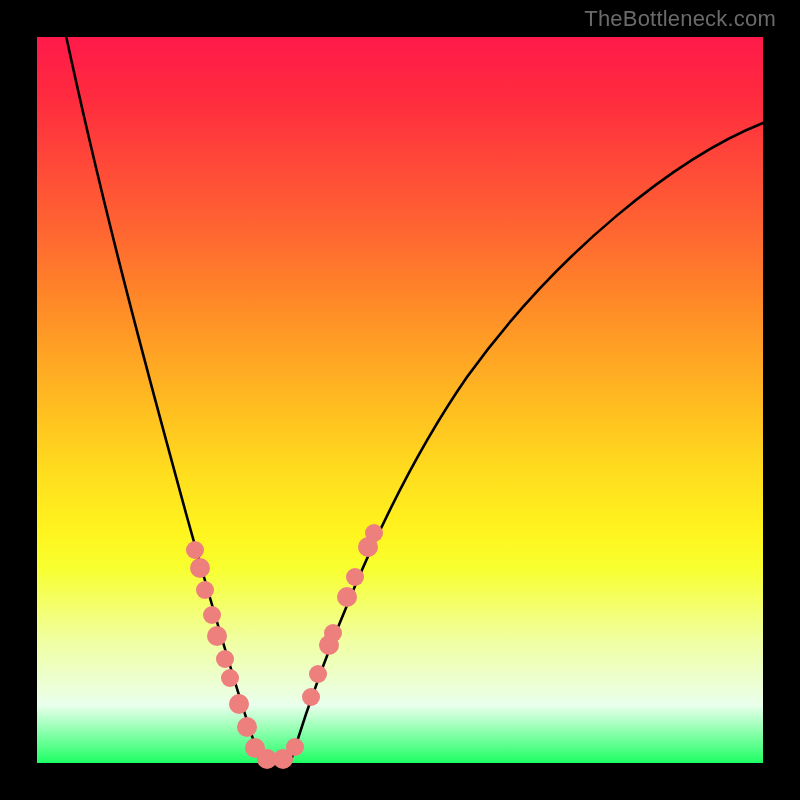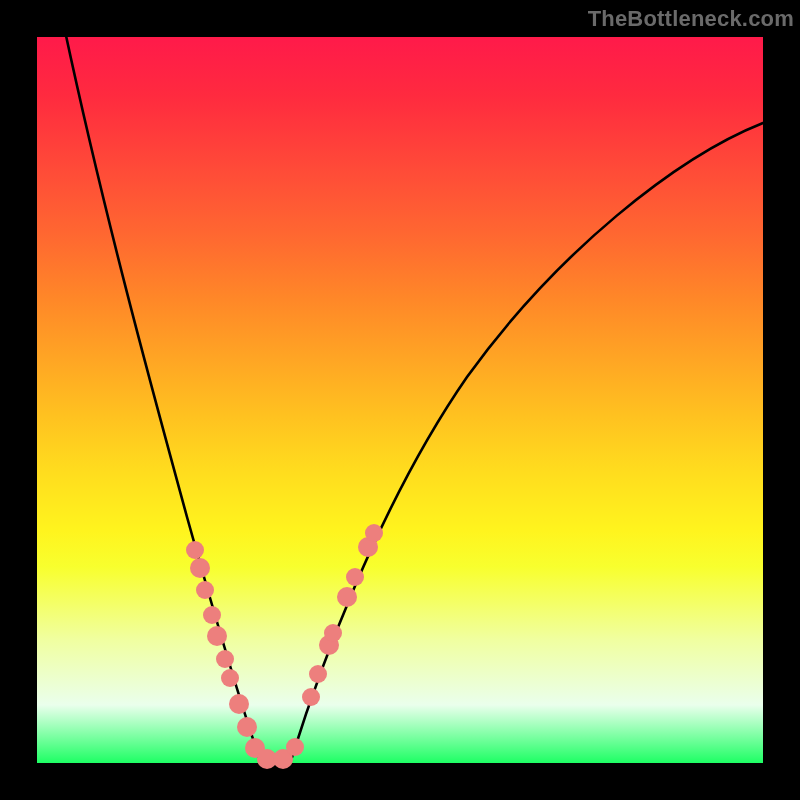--- a/index.html
+++ b/index.html
@@ -27,24 +27,24 @@
       #ffdd1e 60%,
       #fff41e 68%,
       #f8ff2e 73%,
       #f0ffa0 83%,
       #eaffec 92%,
       #1eff64 100%);
   }
   .watermark {
     position: absolute;
     top: 6px;
-    right: 6px;
+    right: 24px;
     font-family: Arial, Helvetica, sans-serif;
     font-size: 22px;
-    font-weight: bold;
+    font-weight: normal;
     color: #6a6a6a;
     letter-spacing: 0.2px;
     user-select: none;
   }
   svg.curve {
     position: absolute;
     left: 37px;
     top: 37px;
     width: 726px;
     height: 726px;

